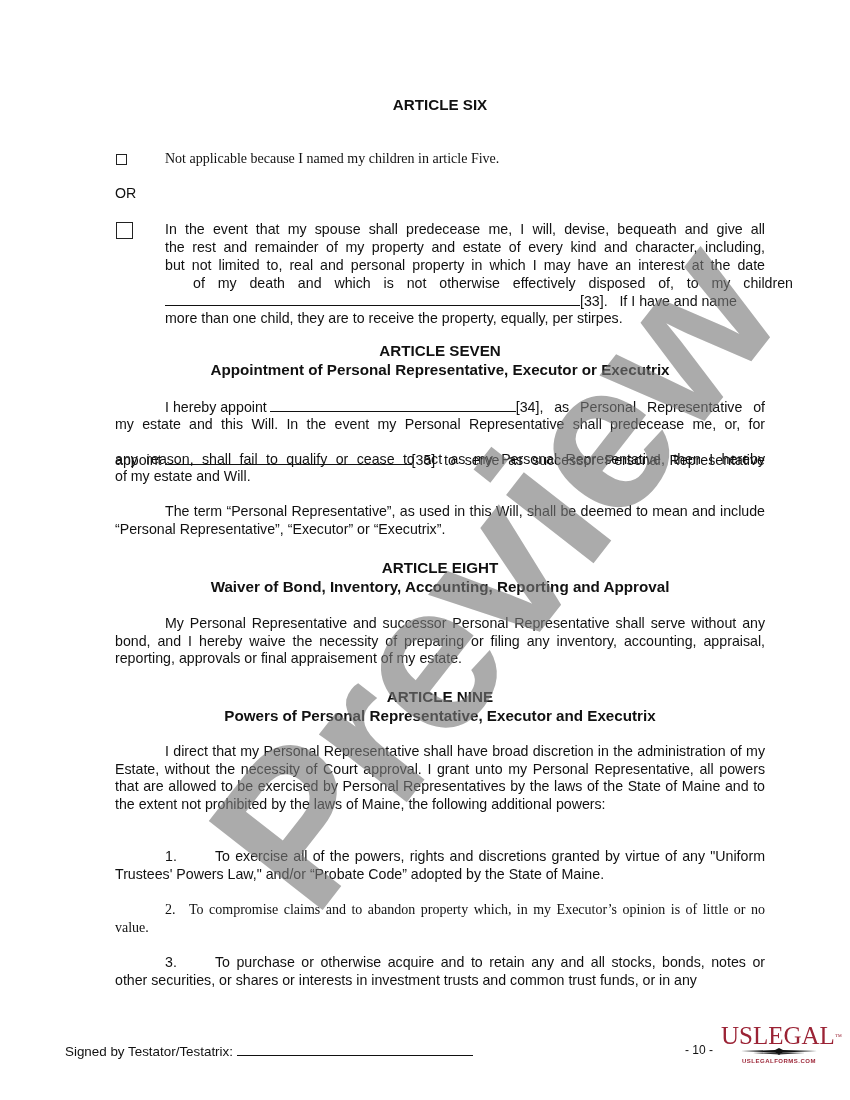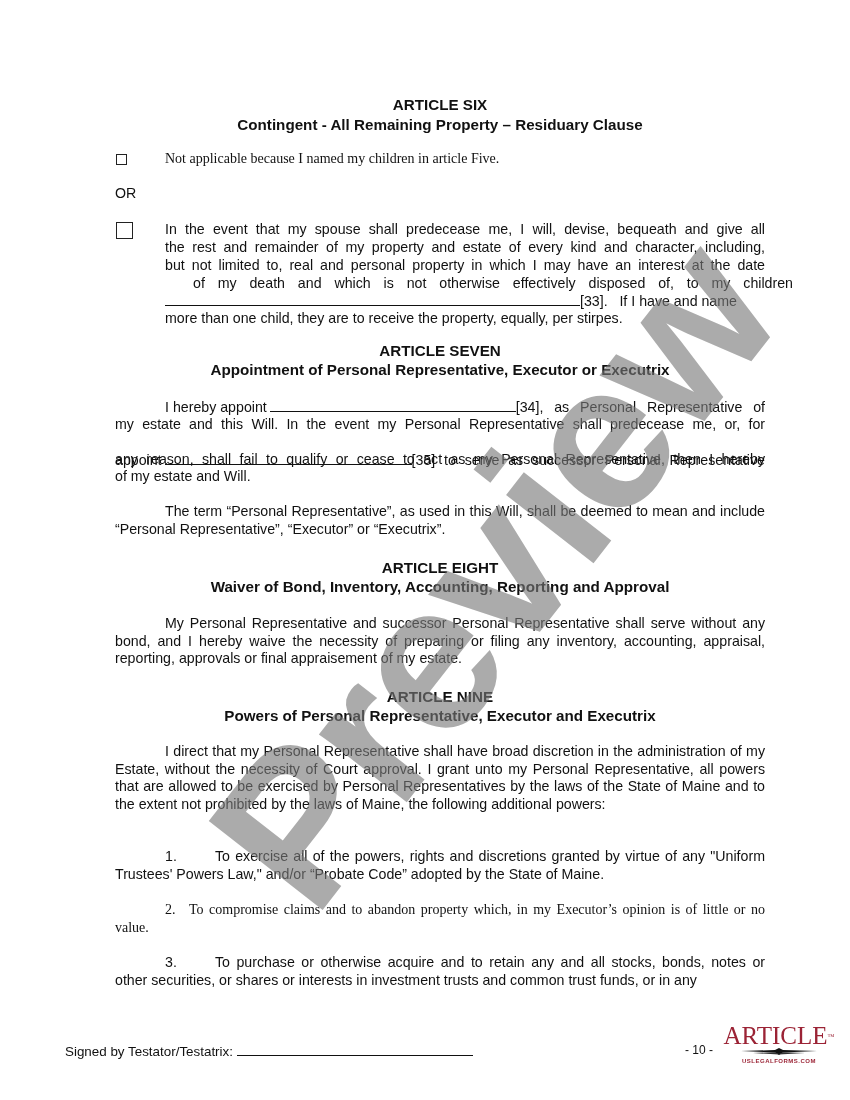--- a/index.html
+++ b/index.html
@@ -21,21 +21,20 @@
     .logo .wings { height: 7px; display: flex; justify-content: center; align-items: center; }
     .watermark { position: absolute; left: 0; top: 0; width: 850px; height: 1100px; pointer-events: none; }
     .watermark-text { position: absolute; left: 95px; top: 470px; font-family: "Liberation Sans", sans-serif; font-weight: bold; font-size: 210px; color: rgba(120,120,120,0.62); transform: rotate(-52deg); transform-origin: center center; letter-spacing: -4px; white-space: nowrap; line-height: 1; }
   </style>
 </head>
 <body>
 
 <div class="page">
 
   <div class="heading" style="top:95px;">ARTICLE SIX</div>
-  <div class="heading" style="top:115px;">Contingent - All Remaining Property – Residuary Clause</div>
 
   <div class="cb" style="left:101px; top:154px; width:9px; height:9px;"></div>
   <div class="para serif" style="left:150px; top:150px; width:600px;">Not applicable because I named my children in article Five.</div>
 
   <div class="para" style="top:185px;">OR</div>
 
   <div class="cb" style="left:101px; top:222px; width:15px; height:15px;"></div>
   <div class="para" style="left:150px; top:221px; width:600px; text-align:justify; text-align-last:justify;">In the event that my spouse shall predecease me, I will, devise, bequeath and give all</div>
   <div class="para" style="left:150px; top:239px; width:600px; text-align:justify; text-align-last:justify;">the rest and remainder of my property and estate of every kind and character, including,</div>
   <div class="para" style="left:150px; top:257px; width:600px; text-align:justify; text-align-last:justify;">but not limited to, real and personal property in which I may have an interest at the date</div>
@@ -83,21 +82,21 @@
   <div class="para" style="top:954px;">
     <span style="display:inline-block; width:50px;"></span><span style="display:inline-block; width:50px;">3.</span><span>To purchase or otherwise acquire and to retain any and all stocks, bonds, notes or other securities, or shares or interests in investment trusts and common trust funds, or in any</span>
   </div>
 
   <div class="footer-sign">
     <span>Signed by Testator/Testatrix:</span><span class="line"></span>
   </div>
   <div class="pagenum">- 10 -</div>
 
   <div class="logo">
-    <div class="brand"><span>ARTICLE</span><span class="tm">™</span></div>
+    <div class="brand"><span>USLEGAL</span><span class="tm">™</span></div>
     <div class="wings">
       <svg width="80" height="7" viewBox="0 0 80 7">
         <path d="M2 3 L36 2 L40 0 L44 2 L78 3 L44 4.5 L40 7 L36 4.5 Z" fill="#111"></path>
         <path d="M14 5 L36 4.2 L40 6 L44 4.2 L66 5 L40 6.5 Z" fill="#333"></path>
       </svg>
     </div>
     <div class="sub">USLEGALFORMS.COM</div>
   </div>
 
   <div class="watermark">

